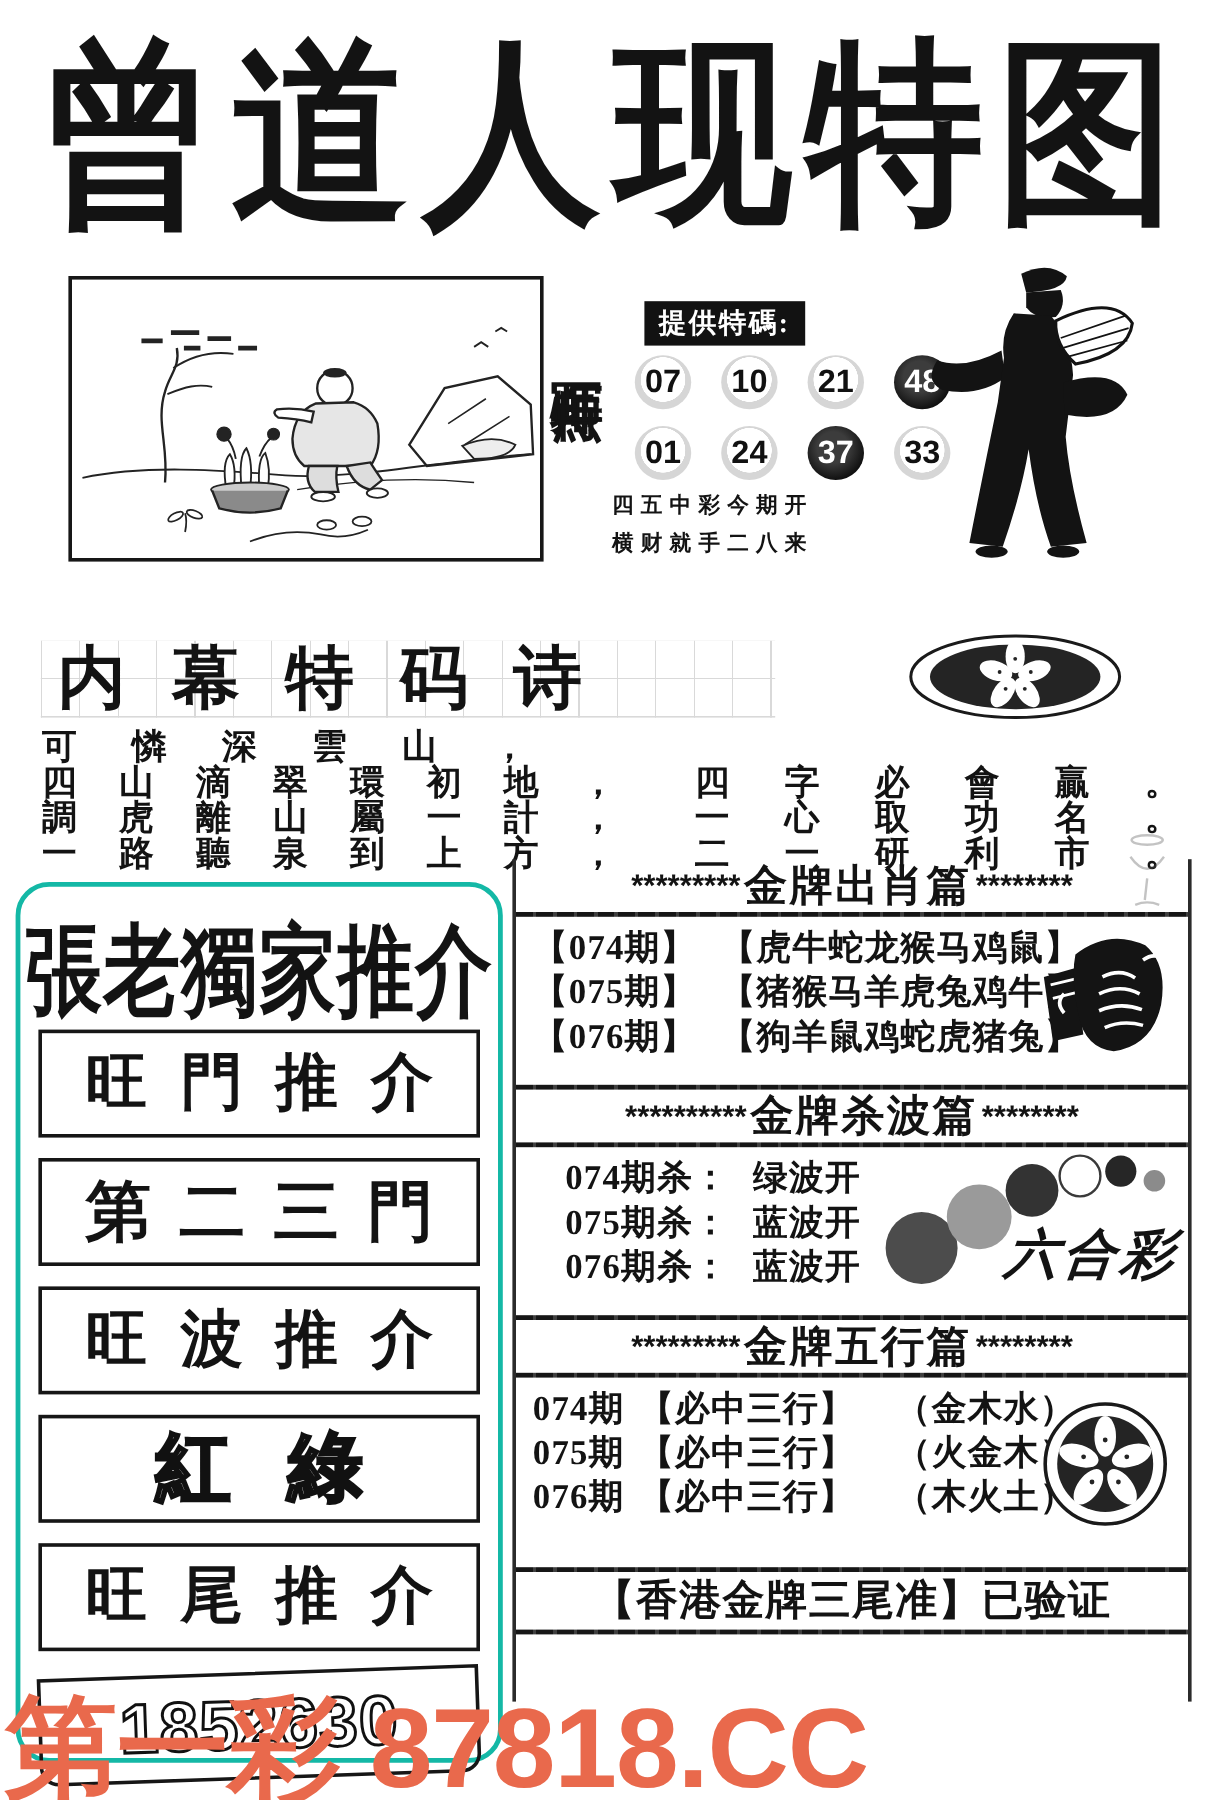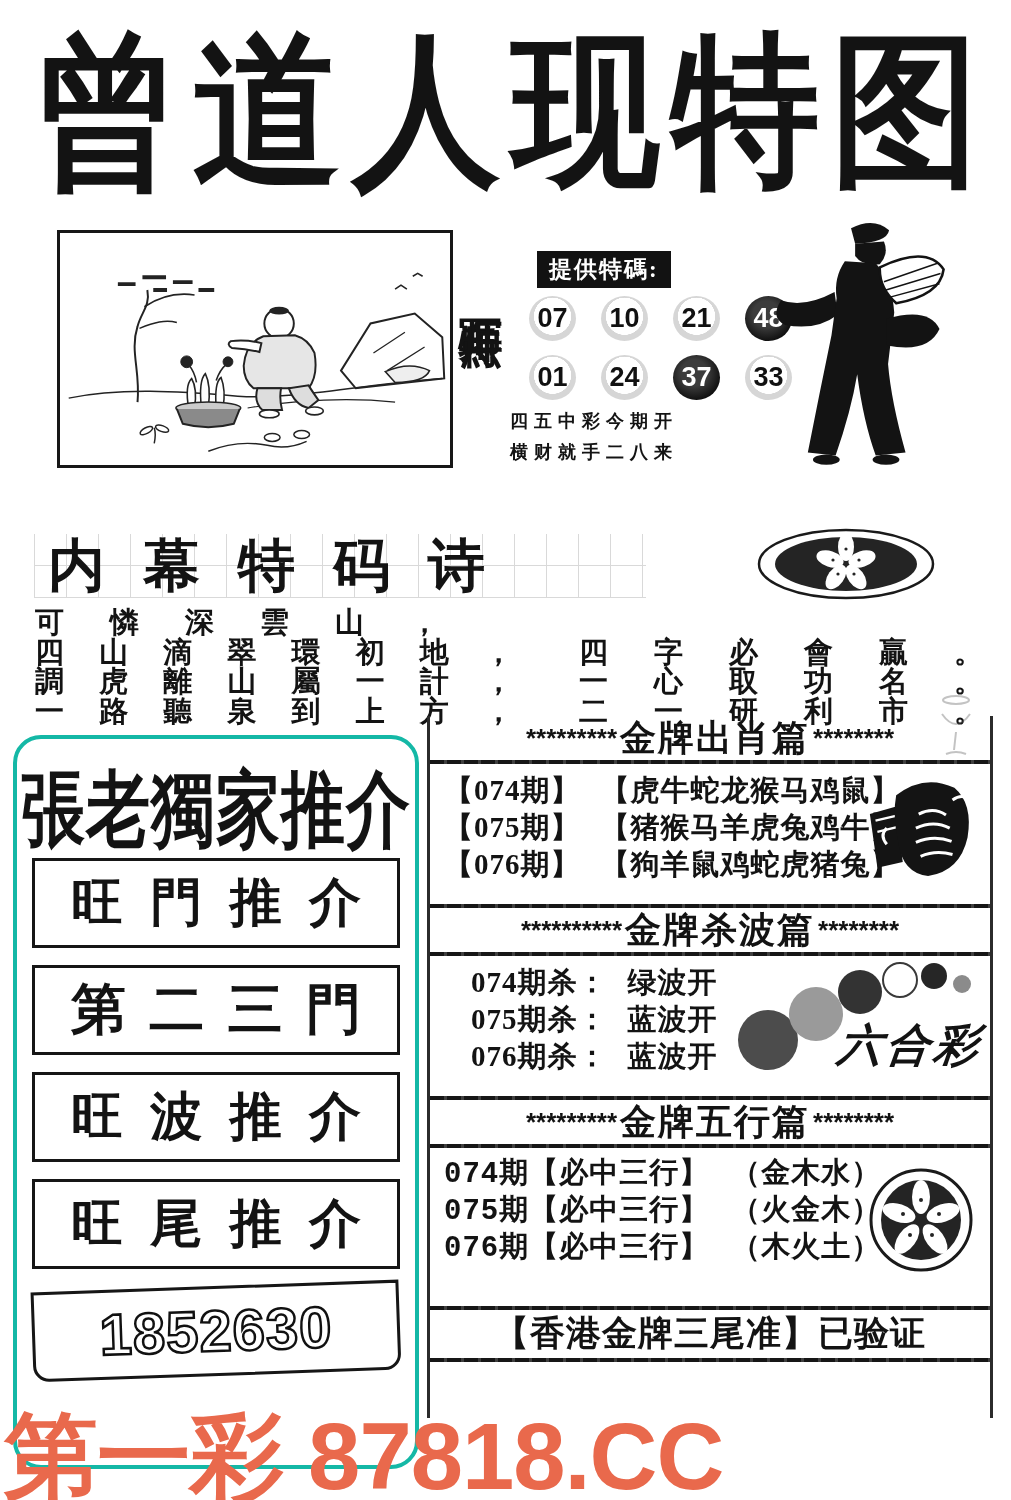--- a/index.html
+++ b/index.html
@@ -63,21 +63,21 @@
   
   .right-panel{left:427px;top:716px;width:566px;height:702px;border-left:3px solid #2b2b2b;
     border-right:3px solid #2b2b2b;box-sizing:border-box;}
   .rp-header{display:flex;justify-content:center;align-items:center;height:44px;white-space:nowrap;}
   .rp-stars{font-family:"Liberation Sans",sans-serif;font-size:26px;font-weight:700;letter-spacing:0;}
   .rp-title{font-size:36px;font-weight:900;letter-spacing:2px;margin:0 3px;}
   .rule{height:4px;background:repeating-linear-gradient(90deg,#161616 0 14px,#3f3f3f 14px 17px);}
   .rp-body{position:relative;padding:8px 0 0 14px;box-sizing:border-box;}
   .body1{height:140px;} .body2{height:140px;padding-left:41px;} .body3{height:158px;}
   .rp-row{display:flex;gap:20px;font-size:29px;font-weight:800;letter-spacing:1px;line-height:37px;white-space:nowrap;}
-  .body3 .rp-row{gap:0;font-family:Liberation Mono, monospace;} .body3 .rp-row .val{margin-left:22px;}
+  .body3 .rp-row{gap:12px;} .body3 .rp-row .val{margin-left:22px;}
   .fist{position:absolute;right:14px;top:4px;width:108px;height:126px;}
   .wave-circles{position:absolute;right:10px;top:2px;width:252px;height:112px;}
   .liuhecai{position:absolute;right:8px;top:60px;font-size:44px;font-weight:900;font-style:italic;
     letter-spacing:4px;transform:skewX(-6deg);white-space:nowrap;}
   .flower-side{position:absolute;right:16px;top:2px;width:106px;height:140px;}
   .rp-footer{text-align:center;font-size:35px;font-weight:900;letter-spacing:1px;height:48px;line-height:48px;white-space:nowrap;}
 
   
   .watermark{left:4px;top:1394px;font-size:94px;font-weight:900;color:#e9694c;
     font-family:"Liberation Sans",sans-serif;white-space:nowrap;z-index:9;letter-spacing:-1px;}
@@ -221,20 +221,21 @@
       <path d="M9,22 Q23,42 37,22"></path>
       <path d="M23,40 L21,58 M13,62 Q23,58 33,62"></path>
     </svg>
   </div>
 
   <div class="abs left-box">
     <div class="lb-title">張老獨家推介</div>
     <div class="lb-row">旺門推介</div>
     <div class="lb-row heavy">第二三門</div>
     <div class="lb-row">旺波推介</div>
+    <div class="lb-row outline">紅綠</div>
     <div class="lb-row">旺尾推介</div>
     <div class="lb-row outline-digits">1852630</div>
   </div>
 
   <div class="abs right-panel">
 
     <div class="rp-header">
       <span class="rp-stars">*********</span>
       <span class="rp-title">金牌出肖篇</span>
       <span class="rp-stars">********</span>

